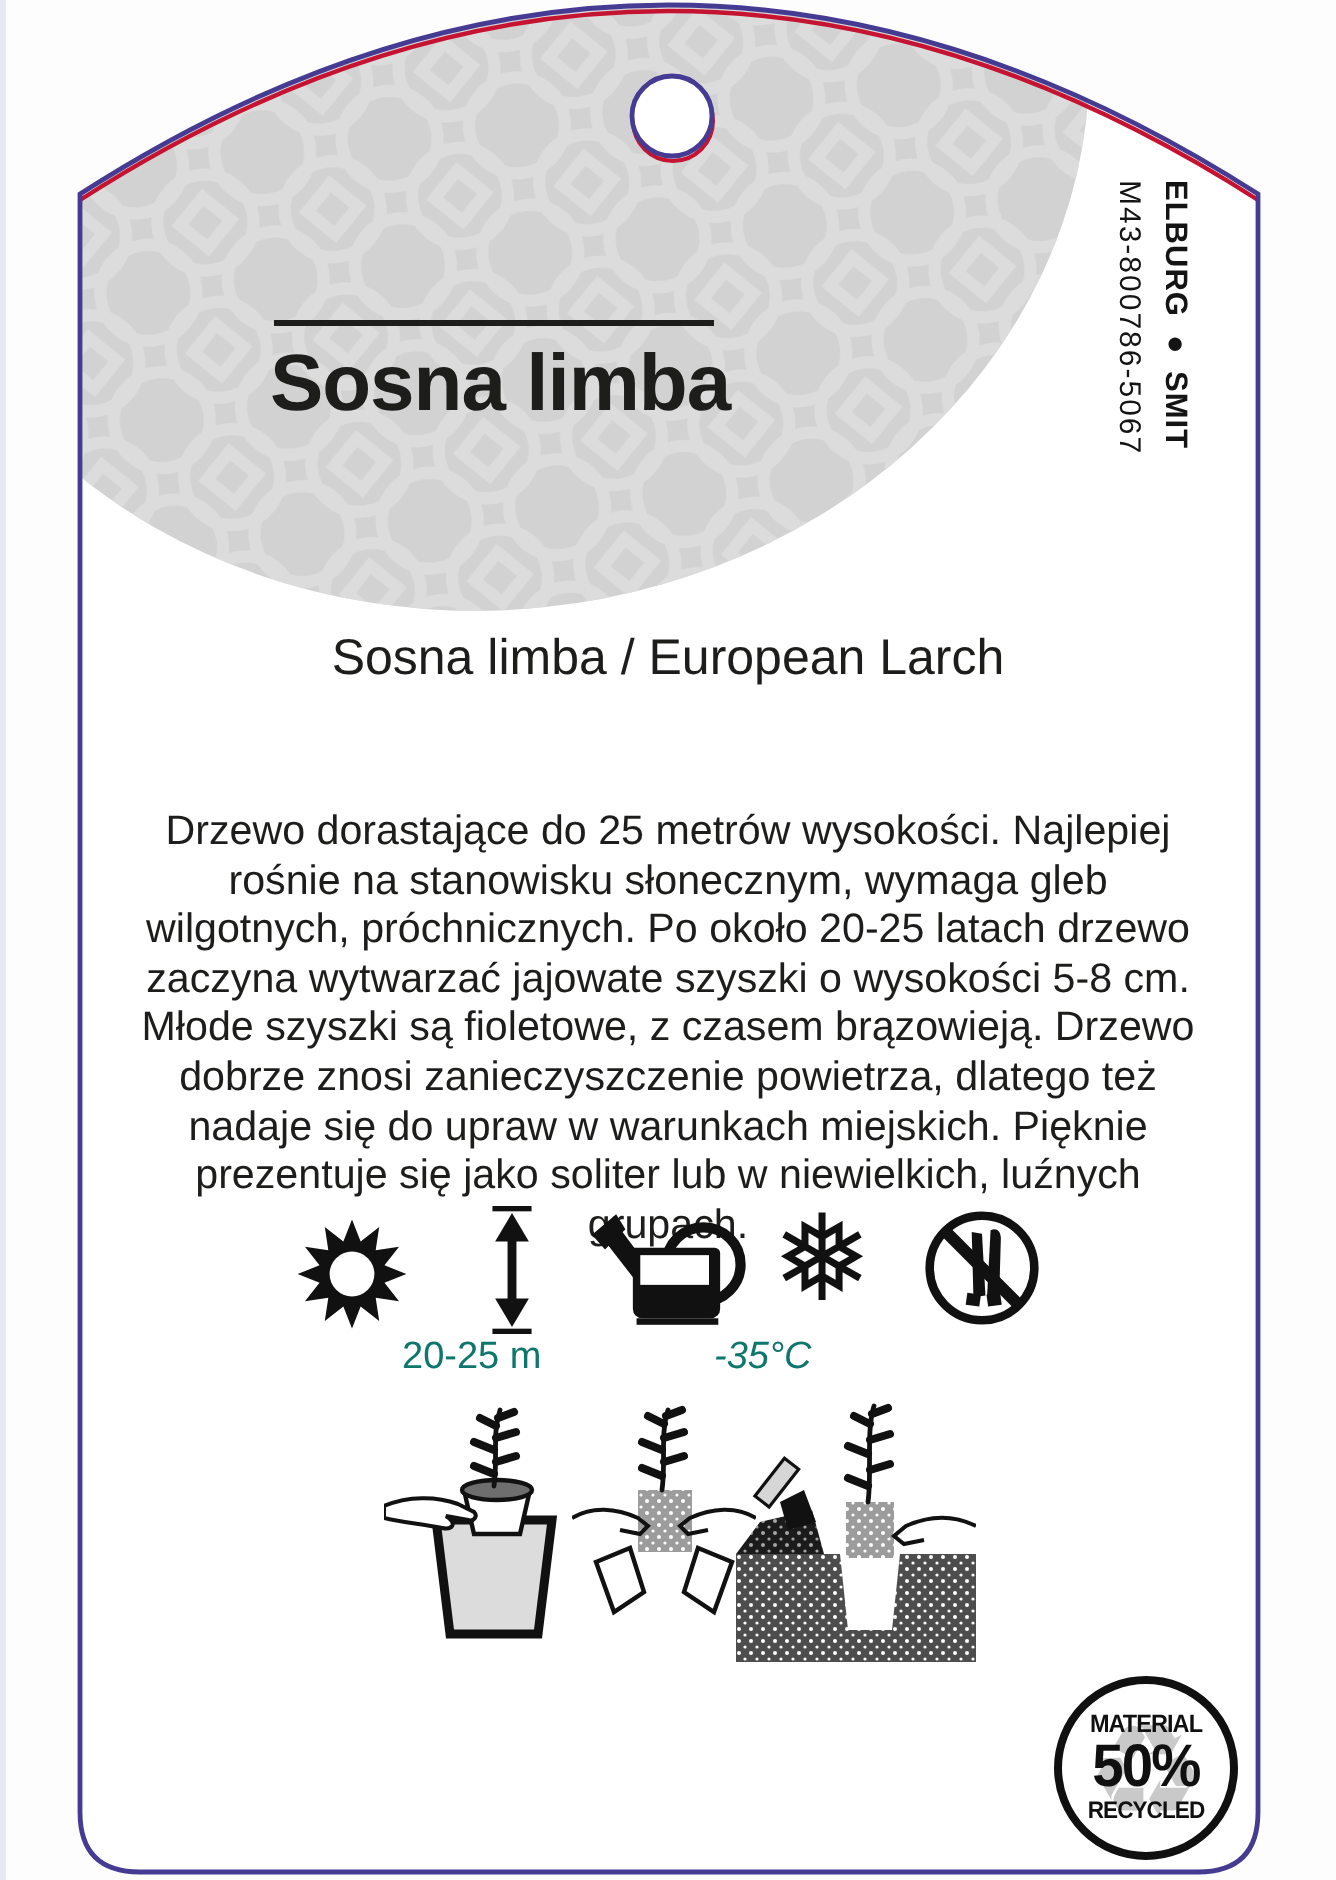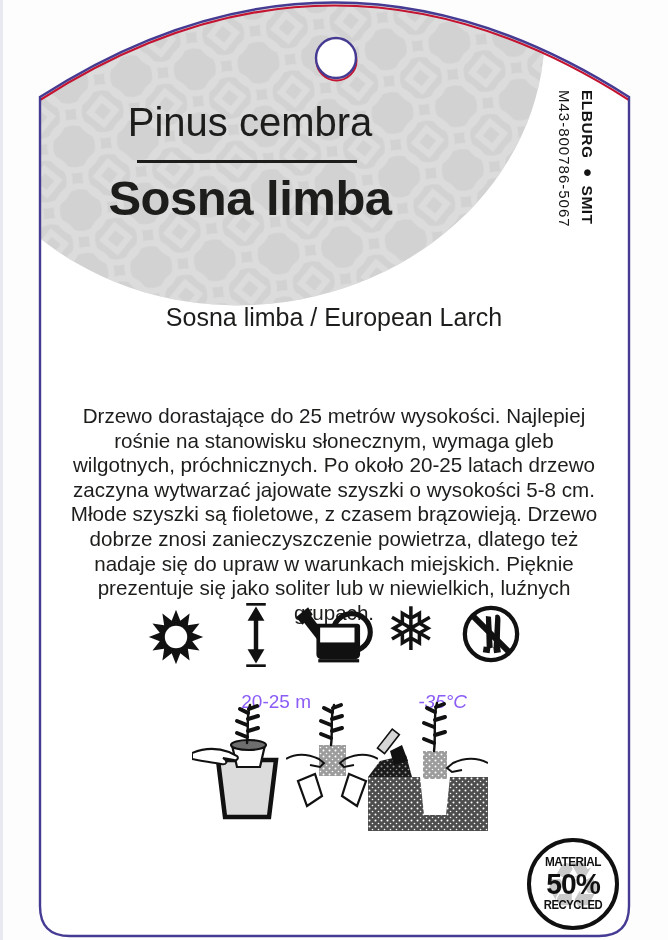--- a/index.html
+++ b/index.html
@@ -3,29 +3,29 @@
 <meta charset="utf-8">
 <style>
   html,body{margin:0;padding:0;background:#ffffff;}
   body{font-family:"Liberation Sans", sans-serif;}
   .stage{position:relative;width:668px;height:940px;overflow:hidden;background:#fdfdfe;}
   .abs{position:absolute;}
   .edge-strip{left:0;top:0;width:3px;height:940px;background:#e9e9f2;}
   .latin{left:40px;top:100px;width:420px;text-align:center;font-size:40px;font-weight:400;
          color:#1d1d1b;letter-spacing:0px;}
   .divider{left:137px;top:160px;width:220px;height:3px;background:#1d1d1b;}
-  .common{left:30px;top:170px;width:440px;text-align:center;font-size:49px;font-weight:700;
+  .common{left:30px;top:170px;width:440px;text-align:center;font-size:40px;font-weight:700;
           color:#1d1d1b;letter-spacing:-0.5px;}
   .vertcodes{left:556px;top:90px;height:175px;writing-mode:vertical-rl;color:#141414;
              display:flex;flex-direction:column;}
   .vertcodes .brand{font-size:15.5px;font-weight:700;letter-spacing:0.5px;margin-left:5px;}
   .vertcodes .sku{font-size:15px;font-weight:400;letter-spacing:1px;}
-  .names{left:34px;top:302px;width:600px;text-align:center;font-size:25px;color:#1d1d1b;line-height:31px;}
+  .names{left:34px;top:314px;width:600px;text-align:center;font-size:25px;color:#1d1d1b;line-height:31px;}
   .desc{left:64px;top:404px;width:540px;text-align:center;font-size:20.6px;color:#1d1d1b;line-height:24.6px;}
-  .icon-label{top:668px;font-size:19px;color:#8b5cf6;text-align:right;width:110px;margin-top:23px;}
+  .icon-label{top:668px;font-size:19px;color:#0f766e;text-align:left;width:110px;}
   .lbl-height{left:201px;}
   .lbl-temp{left:357px;font-style:italic;}
   .flake{left:378px;top:598px;width:66px;text-align:center;font-size:60px;line-height:64px;color:#111;}
   .badge{left:527px;top:838px;width:92px;height:92px;border:4px solid #101010;border-radius:50%;
          background:#fff;box-sizing:border-box;}
   .badge .rec{position:absolute;left:6px;top:2px;font-size:66px;line-height:84px;color:#c9c9c9;width:72px;text-align:center;}
   .badge .txt{position:absolute;left:0;top:13px;width:84px;text-align:center;color:#101010;transform:scaleX(.94);}
   .badge .t1{font-size:12.5px;font-weight:700;letter-spacing:-0.5px;}
   .badge .t2{font-size:30px;font-weight:700;line-height:29px;letter-spacing:-1px;}
   .badge .t3{font-size:12px;font-weight:700;letter-spacing:-0.5px;}
@@ -65,21 +65,20 @@
 
       <path d="M40,100 Q334,-89 629,100" fill="none" stroke="#c41431" stroke-width="2.2"></path>
     </g>
 
     <path d="M40,97 Q334,-92 629,97 L629,906 Q629,936 599,936 L70,936 Q40,936 40,906 Z" fill="none" stroke="#453b92" stroke-width="2.4"></path>
 
     <circle cx="336.5" cy="60.5" r="20" fill="none" stroke="#c41431" stroke-width="2"></circle>
     <circle cx="336" cy="58" r="20" fill="#ffffff" stroke="#453b92" stroke-width="2.4"></circle>
   </svg>
 
-  <div class="abs latin">Pinus cembra</div>
   <div class="abs divider"></div>
   <div class="abs common">Sosna limba</div>
 
   <div class="abs vertcodes">
     <span class="brand">ELBURG ● SMIT</span>
     <span class="sku">M43-800786-5067</span>
   </div>
 
   <div class="abs names">
     <div>Sosna limba / European Larch</div>

